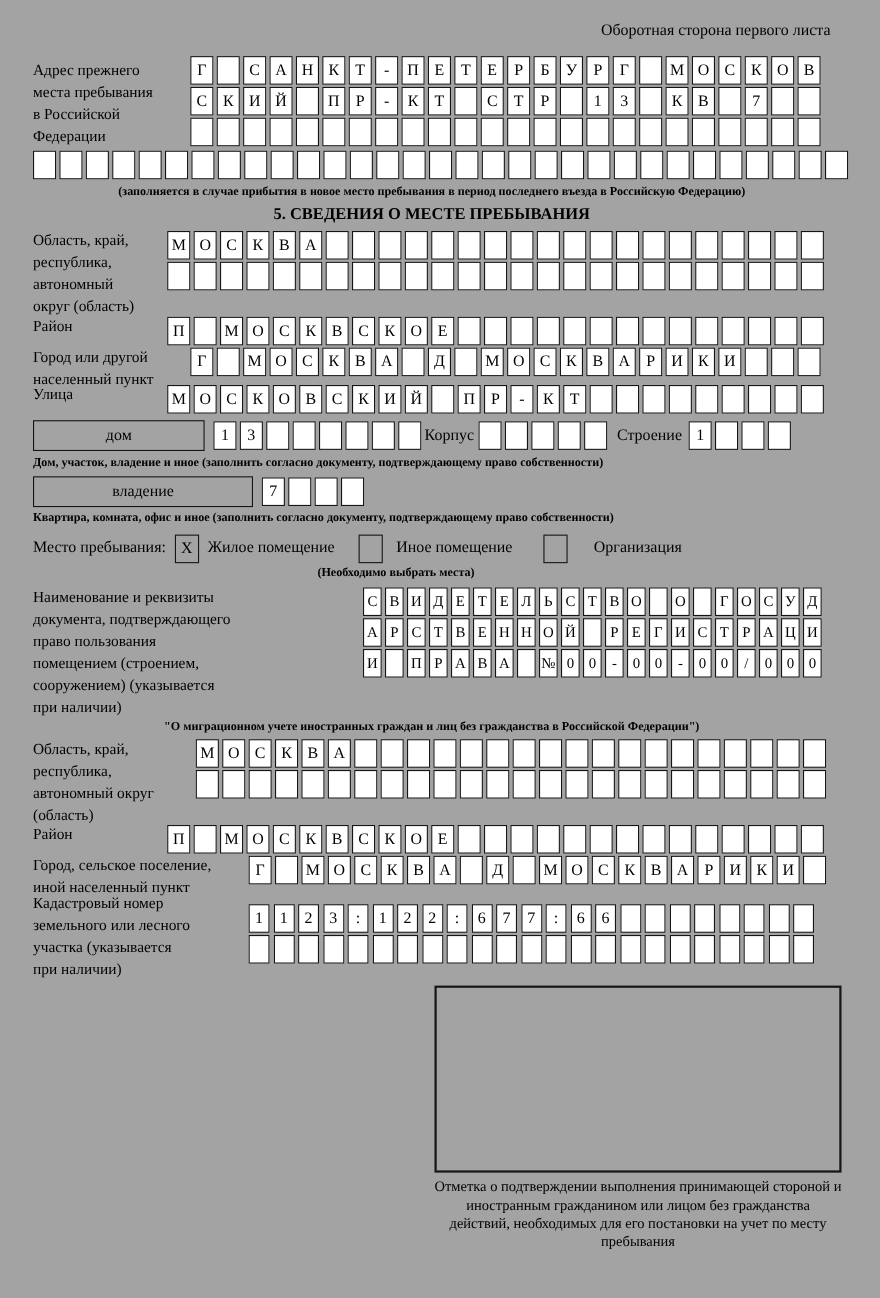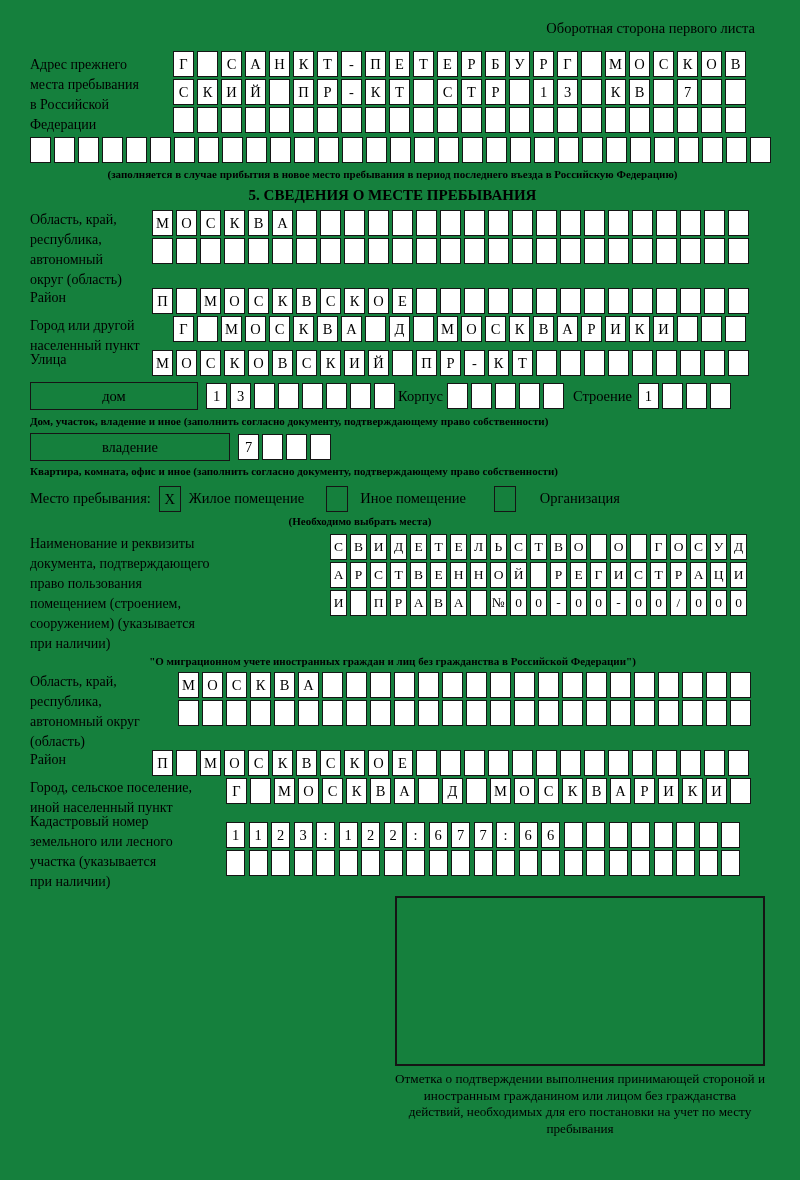--- a/index.html
+++ b/index.html
@@ -1,18 +1,18 @@
 <!DOCTYPE html>
 <html><head>
 <meta charset="utf-8">
 <style>
   html,body{margin:0;padding:0;background:#fff;}
   body{font-family:"Liberation Serif","DejaVu Serif",serif;color:#000;}
   .page{position:relative;width:800px;height:1180px;box-sizing:border-box;
-        padding:20px 45px 0 30px;background:#15803d;overflow:hidden;}
+        padding:20px 45px 0 30px;background:#a3a3a3;overflow:hidden;}
   .backside{ text-align:right;font-size:14.5px;margin-bottom:14px;}
   .row{display:flex;align-items:flex-start;}
   .lbl{font-size:14px;line-height:20px;white-space:pre-line;flex:none;}
   .rows{display:flex;flex-direction:column;gap:2px;flex:none;}
   .cells{display:flex;flex:none;}
   .cell{box-sizing:border-box;flex:none;width:21px;height:26px;margin-right:3px;
         border:1.6px solid #151515;display:inline-flex;align-items:center;justify-content:center;
         font-size:14.5px;background:#fff;}
   .p20 .cell{width:17px;margin-right:3px;font-size:13.5px;}
   .p22 .cell{width:19px;margin-right:3.5px;}
@@ -307,21 +307,21 @@
         <span class="cell"></span>
         <span class="cell"></span>
         <span class="cell"></span>
         <span class="cell"></span>
         <span class="cell"></span>
         <span class="cell"></span>
       </div>
   </div>
 
   <div class="row mt2" style="height:32px;align-items:center;">
-    <div class="widebox" style="width:168px;">дом</div>
+    <div class="widebox" style="width:156px;">дом</div>
     <div class="cells" style="margin-left:8px;">
         <span class="cell">1</span>
         <span class="cell">3</span>
         <span class="cell"></span>
         <span class="cell"></span>
         <span class="cell"></span>
         <span class="cell"></span>
         <span class="cell"></span>
         <span class="cell"></span>
       </div>

